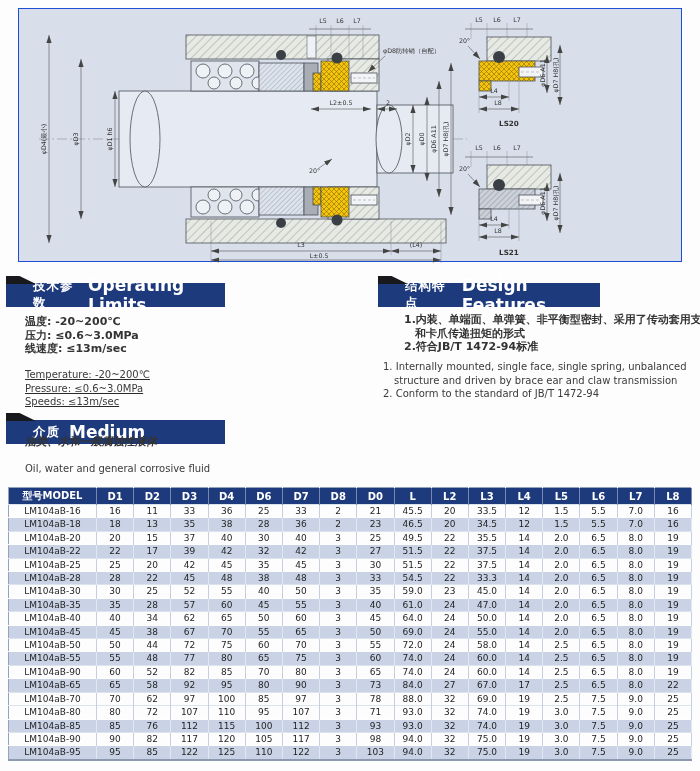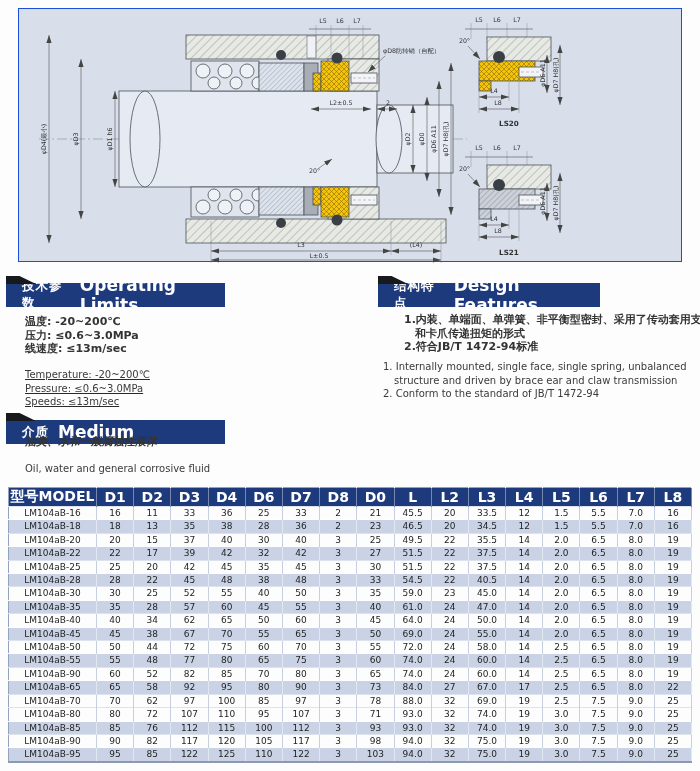--- a/index.html
+++ b/index.html
@@ -19,21 +19,21 @@
   svg text { font-family: "DejaVu Sans", sans-serif; fill: #333; }
   .part   { stroke: #4a5058; stroke-width: 0.8; }
   .dim    { stroke: #555;   stroke-width: 0.6; fill: none; }
   .ext    { stroke: #7b818c; stroke-width: 0.4; }
   .cl     { stroke: #8a909c; stroke-width: 0.6; stroke-dasharray: 10 3 2 3; }
   .dtxt   { font-size: 6.3px; }
   .ltxt   { font-size: 7.2px; font-weight: bold; }
   
   .bar {
     position: absolute; height: 24px; background: #1d3a7c; color: #fff;
-    display: flex; align-items: center; padding-left: 16px; font-weight: bold;
+    display: flex; align-items: center; padding-left: 27px; font-weight: bold;
   }
   .bar .zh { font-size: 12.5px; letter-spacing: 1px; }
   .bar .en { font-size: 17px; margin-left: 9px; }
   .flag {
     position: absolute; width: 30px; height: 8px; background: #17191d;
     top: -7px; left: 0; clip-path: polygon(0 0, 45% 0, 100% 100%, 0 100%);
   }
   #bar-operating { left: 6px;   top: 283px; width: 219px; }
   #bar-design    { left: 378px; top: 283px; width: 222px; }
   #bar-medium    { left: 6px;   top: 420px; width: 219px; }
@@ -48,21 +48,21 @@
   #md-zh  { left: 25px;  top: 435px; font-style: italic; }
   #md-en  { left: 25px;  top: 462px; }
   .hang { padding-left: 11px; text-indent: -11px; }
   
   .tablewrap { position: absolute; left: 8px; top: 487px; width: 684px; }
   table {
     width: 684px; border-collapse: collapse; table-layout: fixed;
     border: 1px solid #93a2bd; border-bottom: 2px solid #8c99b0;
   }
   th {
-    background: #1d3a7c; color: #fff; font-size: 14px; font-weight: bold;
+    background: #1d3a7c; color: #fff; font-size: 10px; font-weight: bold;
     height: 17px; padding: 0; border-right: 1px solid rgba(255,255,255,.4);
   }
   td {
     font-size: 9px; height: 12.4px; line-height: 12.4px; padding: 0;
     text-align: center; color: #1f1f1f;
     border-right: 1px solid #c6cfdf; border-top: 1px solid #dde3ee;
     background: #fdfdfd; white-space: nowrap; overflow: hidden;
   }
   tr.alt td { background: #c9d3e5; border-right-color: #e2e8f2; border-top-color: #fff; }
 </style>
@@ -457,21 +457,21 @@
           <td>28</td>
           <td>22</td>
           <td>45</td>
           <td>48</td>
           <td>38</td>
           <td>48</td>
           <td>3</td>
           <td>33</td>
           <td>54.5</td>
           <td>22</td>
-          <td>40.5</td>
+          <td>33.3</td>
           <td>14</td>
           <td>2.0</td>
           <td>6.5</td>
           <td>8.0</td>
           <td>19</td>
         </tr>
         <tr>
           <td>LM104aB-30</td>
           <td>30</td>
           <td>25</td>

